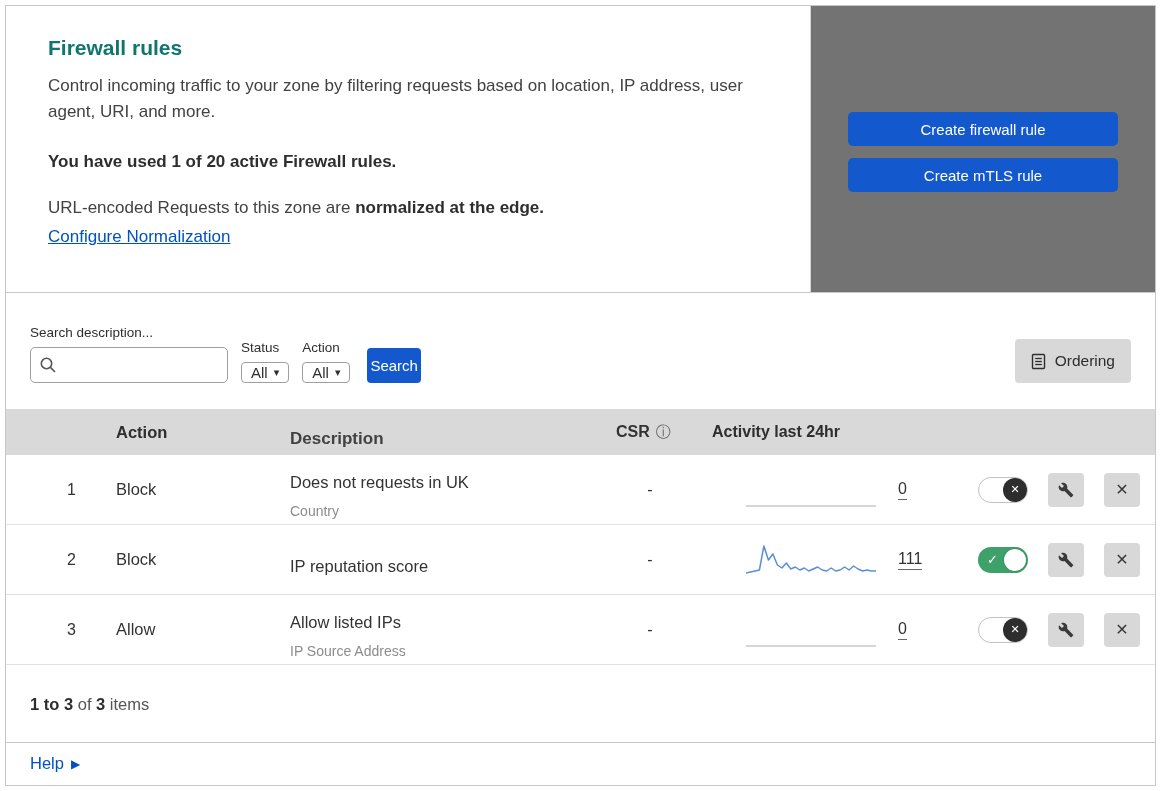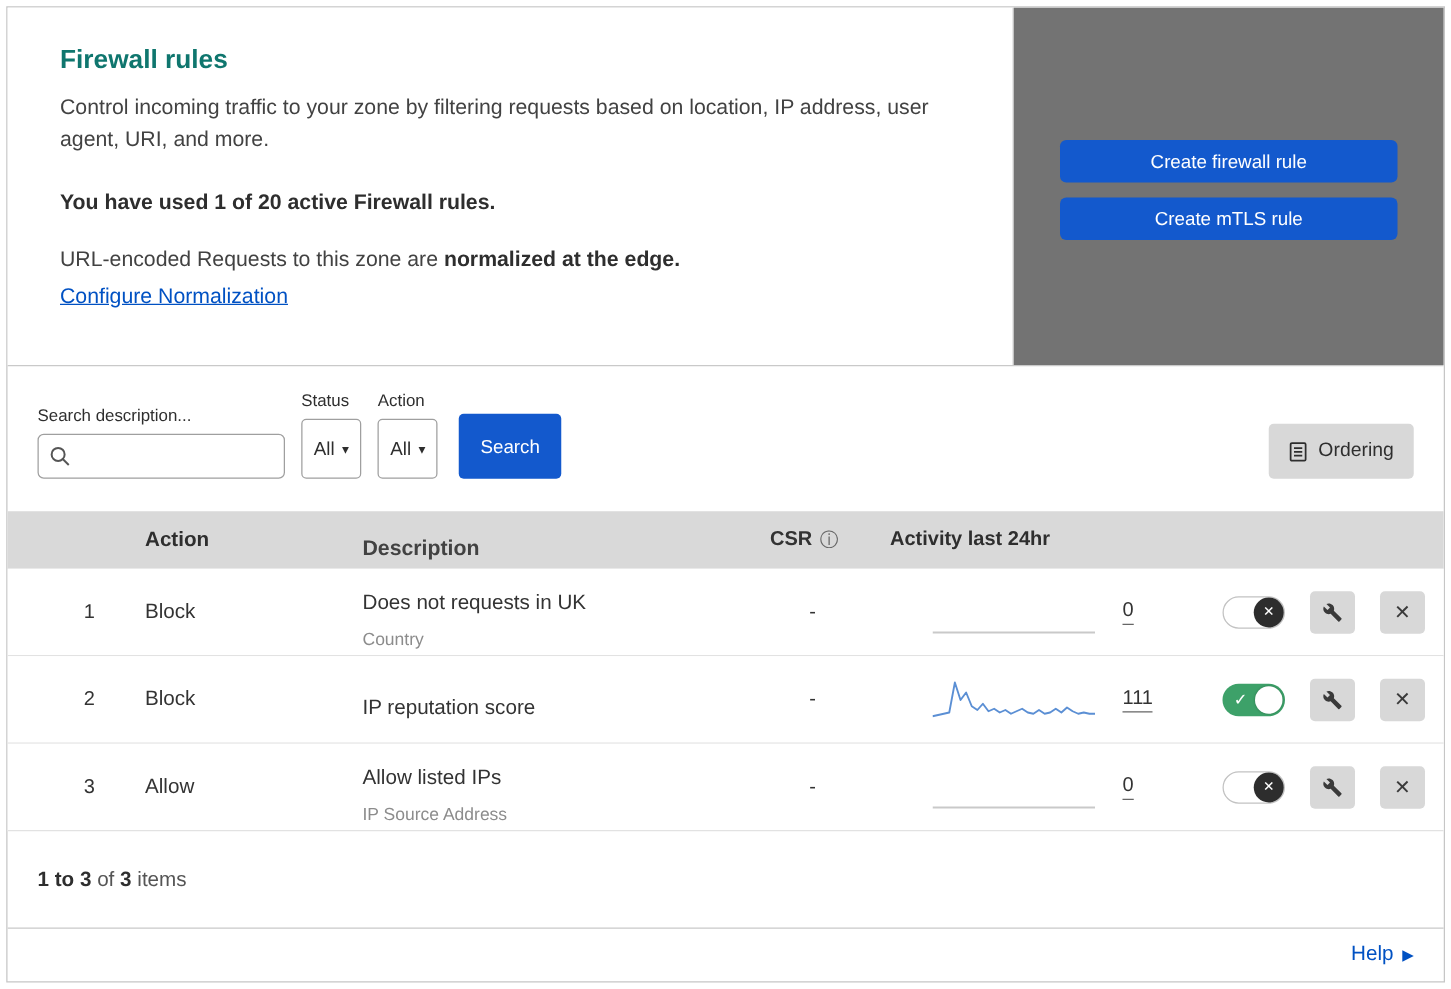--- a/index.html
+++ b/index.html
@@ -23,23 +23,23 @@
   .top-right { width:344px; background:#737373; display:flex; flex-direction:column; align-items:center; padding-top:106px; gap:12px; flex:0 0 auto; }
   .btn-primary { width:270px; height:34px; background:var(--primary,#1359cd); color:#fff; border:none; border-radius:5px; font-size:15px; font-family:inherit; cursor:pointer; }
 
   
   .filterbar { display:flex; align-items:flex-end; gap:13px; padding:18px 24px 26px 24px; height:116px; flex:0 0 auto; }
   .field { display:flex; flex-direction:column; gap:7px; }
   .flabel { font-size:13.5px; color:#2e2e2e; }
   .search-box { position:relative; width:198px; height:36px; }
   .search-box input { width:100%; height:100%; border:1px solid #9f9f9f; border-radius:5px; padding:0 10px 0 34px; font-size:15px; font-family:inherit; color:#333; background:#fff; }
   .sicon { position:absolute; left:9px; top:9px; line-height:0; }
-  .select { height:48px; background:#fff; border:1px solid #9f9f9f; border-radius:4px; display:flex; align-items:center; gap:6px; padding:0 9px; font-size:15px; font-family:inherit; color:#2e2e2e; cursor:pointer; }
+  .select { height:21px; background:#fff; border:1px solid #9f9f9f; border-radius:4px; display:flex; align-items:center; gap:6px; padding:0 9px; font-size:15px; font-family:inherit; color:#2e2e2e; cursor:pointer; }
   .caret { font-size:11px; color:#2e2e2e; }
-  .btn-search { height:52px; padding:0 17px; background:var(--primary,#1359cd); color:#fff; border:none; border-radius:4px; font-size:15px; font-family:inherit; cursor:pointer; margin-left:4px; }
+  .btn-search { height:35px; padding:0 3px; background:var(--primary,#1359cd); color:#fff; border:none; border-radius:4px; font-size:15px; font-family:inherit; cursor:pointer; margin-left:4px; }
   .btn-ordering { margin-left:auto; height:44px; display:flex; align-items:center; gap:9px; padding:0 16px; background:#d8d8d8; border:none; border-radius:4px; font-size:15.5px; color:#2e2e2e; font-family:inherit; cursor:pointer;text-align:right; }
 
   
   .row { display:grid; grid-template-columns:90px 174px 330px 100px 265px 1fr; align-items:center; }
   .thead { background:#d9d9d9; height:46px; font-weight:700; font-size:16px; color:#2e2e2e; flex:0 0 auto; }
   .tbody { flex:0 0 auto; }
   .tbody .row { height:70px; border-bottom:1px solid #e2e2e2; background:#fff; }
   .c.num { text-align:right; padding-right:20px; font-size:16px; color:#333; }
   .c.action { padding-left:20px; font-size:16.5px; }
   .thead .c.action, .thead .c.desc { padding-left:20px; }
@@ -65,21 +65,21 @@
   .toggle.off { background:#fff; border:1px solid #c2c2c2; }
   .toggle.off .t-knob { right:0; width:24px; height:24px; background:#2d2d2d; }
   .toggle.off .t-x { color:#fff; font-size:11px; }
 
   .icon-btn { width:36px; height:34px; background:#d8d8d8; border:none; border-radius:4px; display:flex; align-items:center; justify-content:center; cursor:pointer; }
   .xg { font-size:16px; color:#3a3a3a; }
 
   
   .items-footer { padding:30px 24px 24px 24px; font-size:16.5px; color:#555; flex:1; }
   .items-footer b { color:#2e2e2e; }
-  .help-bar { border-top:1px solid #c9c9c9; padding:11px 24px 12px; text-align:right; flex:0 0 auto; }
+  .help-bar { border-top:1px solid #c9c9c9; padding:11px 24px 12px; flex:0 0 auto; }
   .help-link { color:var(--link,#0051c3); font-size:16.5px; text-decoration:none; display:inline-flex; align-items:center; gap:7px; cursor:pointer; }
   .h-arrow { font-size:12px; }
 </style>
 </head>
 <body>
 
 <div class="frame">
 
   <section class="top">
     <div class="top-left">

